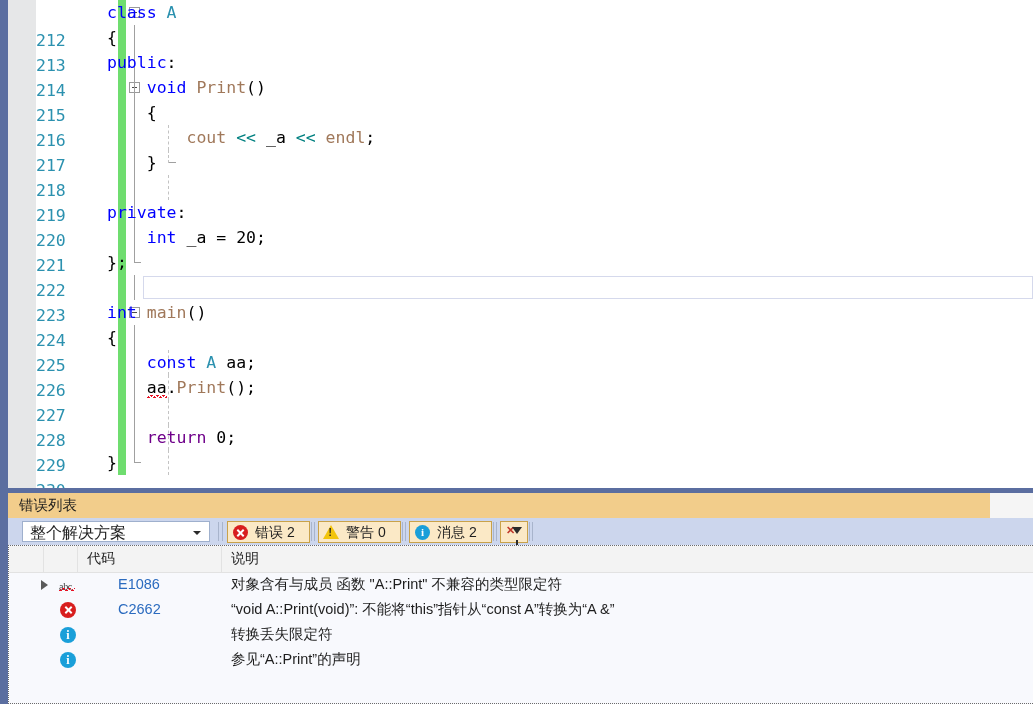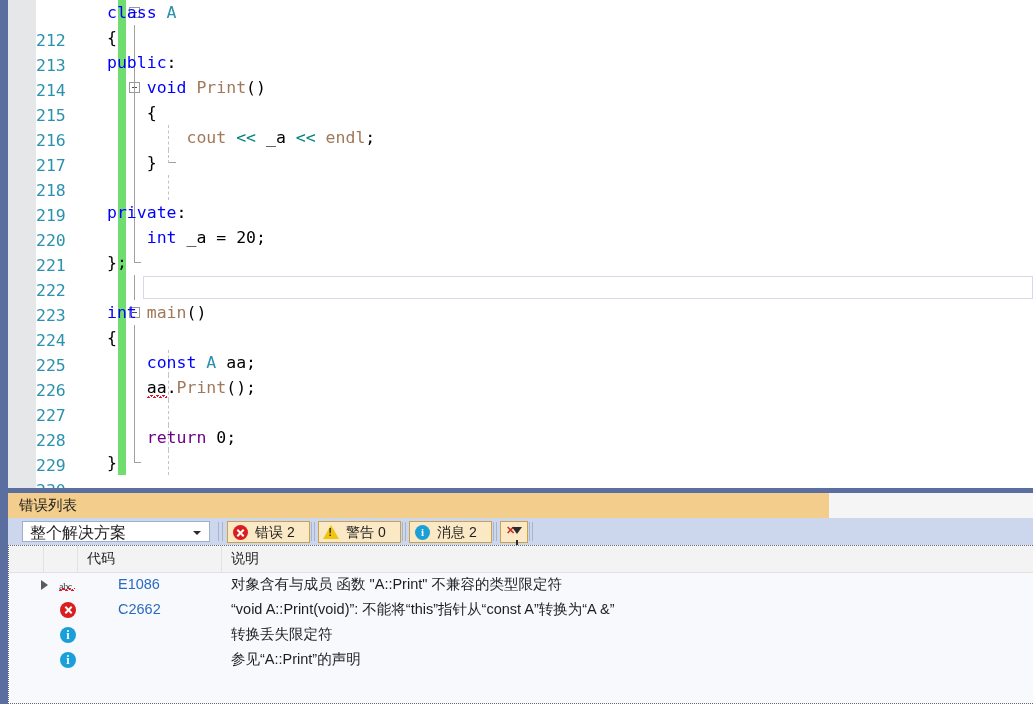--- a/index.html
+++ b/index.html
@@ -158,21 +158,21 @@
   }
   .panel-left-edge {
     position: absolute;
     left: 0; top: 0;
     width: 8px; height: 211px;
     background: #5b6ea0;
   }
   .panel-title {
     position: absolute;
     left: 8px; top: 0;
-    width: 821px; height: 25px;
+    width: 982px; height: 25px;
     background: #f2cd8b;
   }
   .panel-title span {
     position: absolute;
     left: 11px; top: 3px;
     font-size: 14.5px;
     color: #1e1e1e;
   }
   .panel-toolbar {
     position: absolute;

